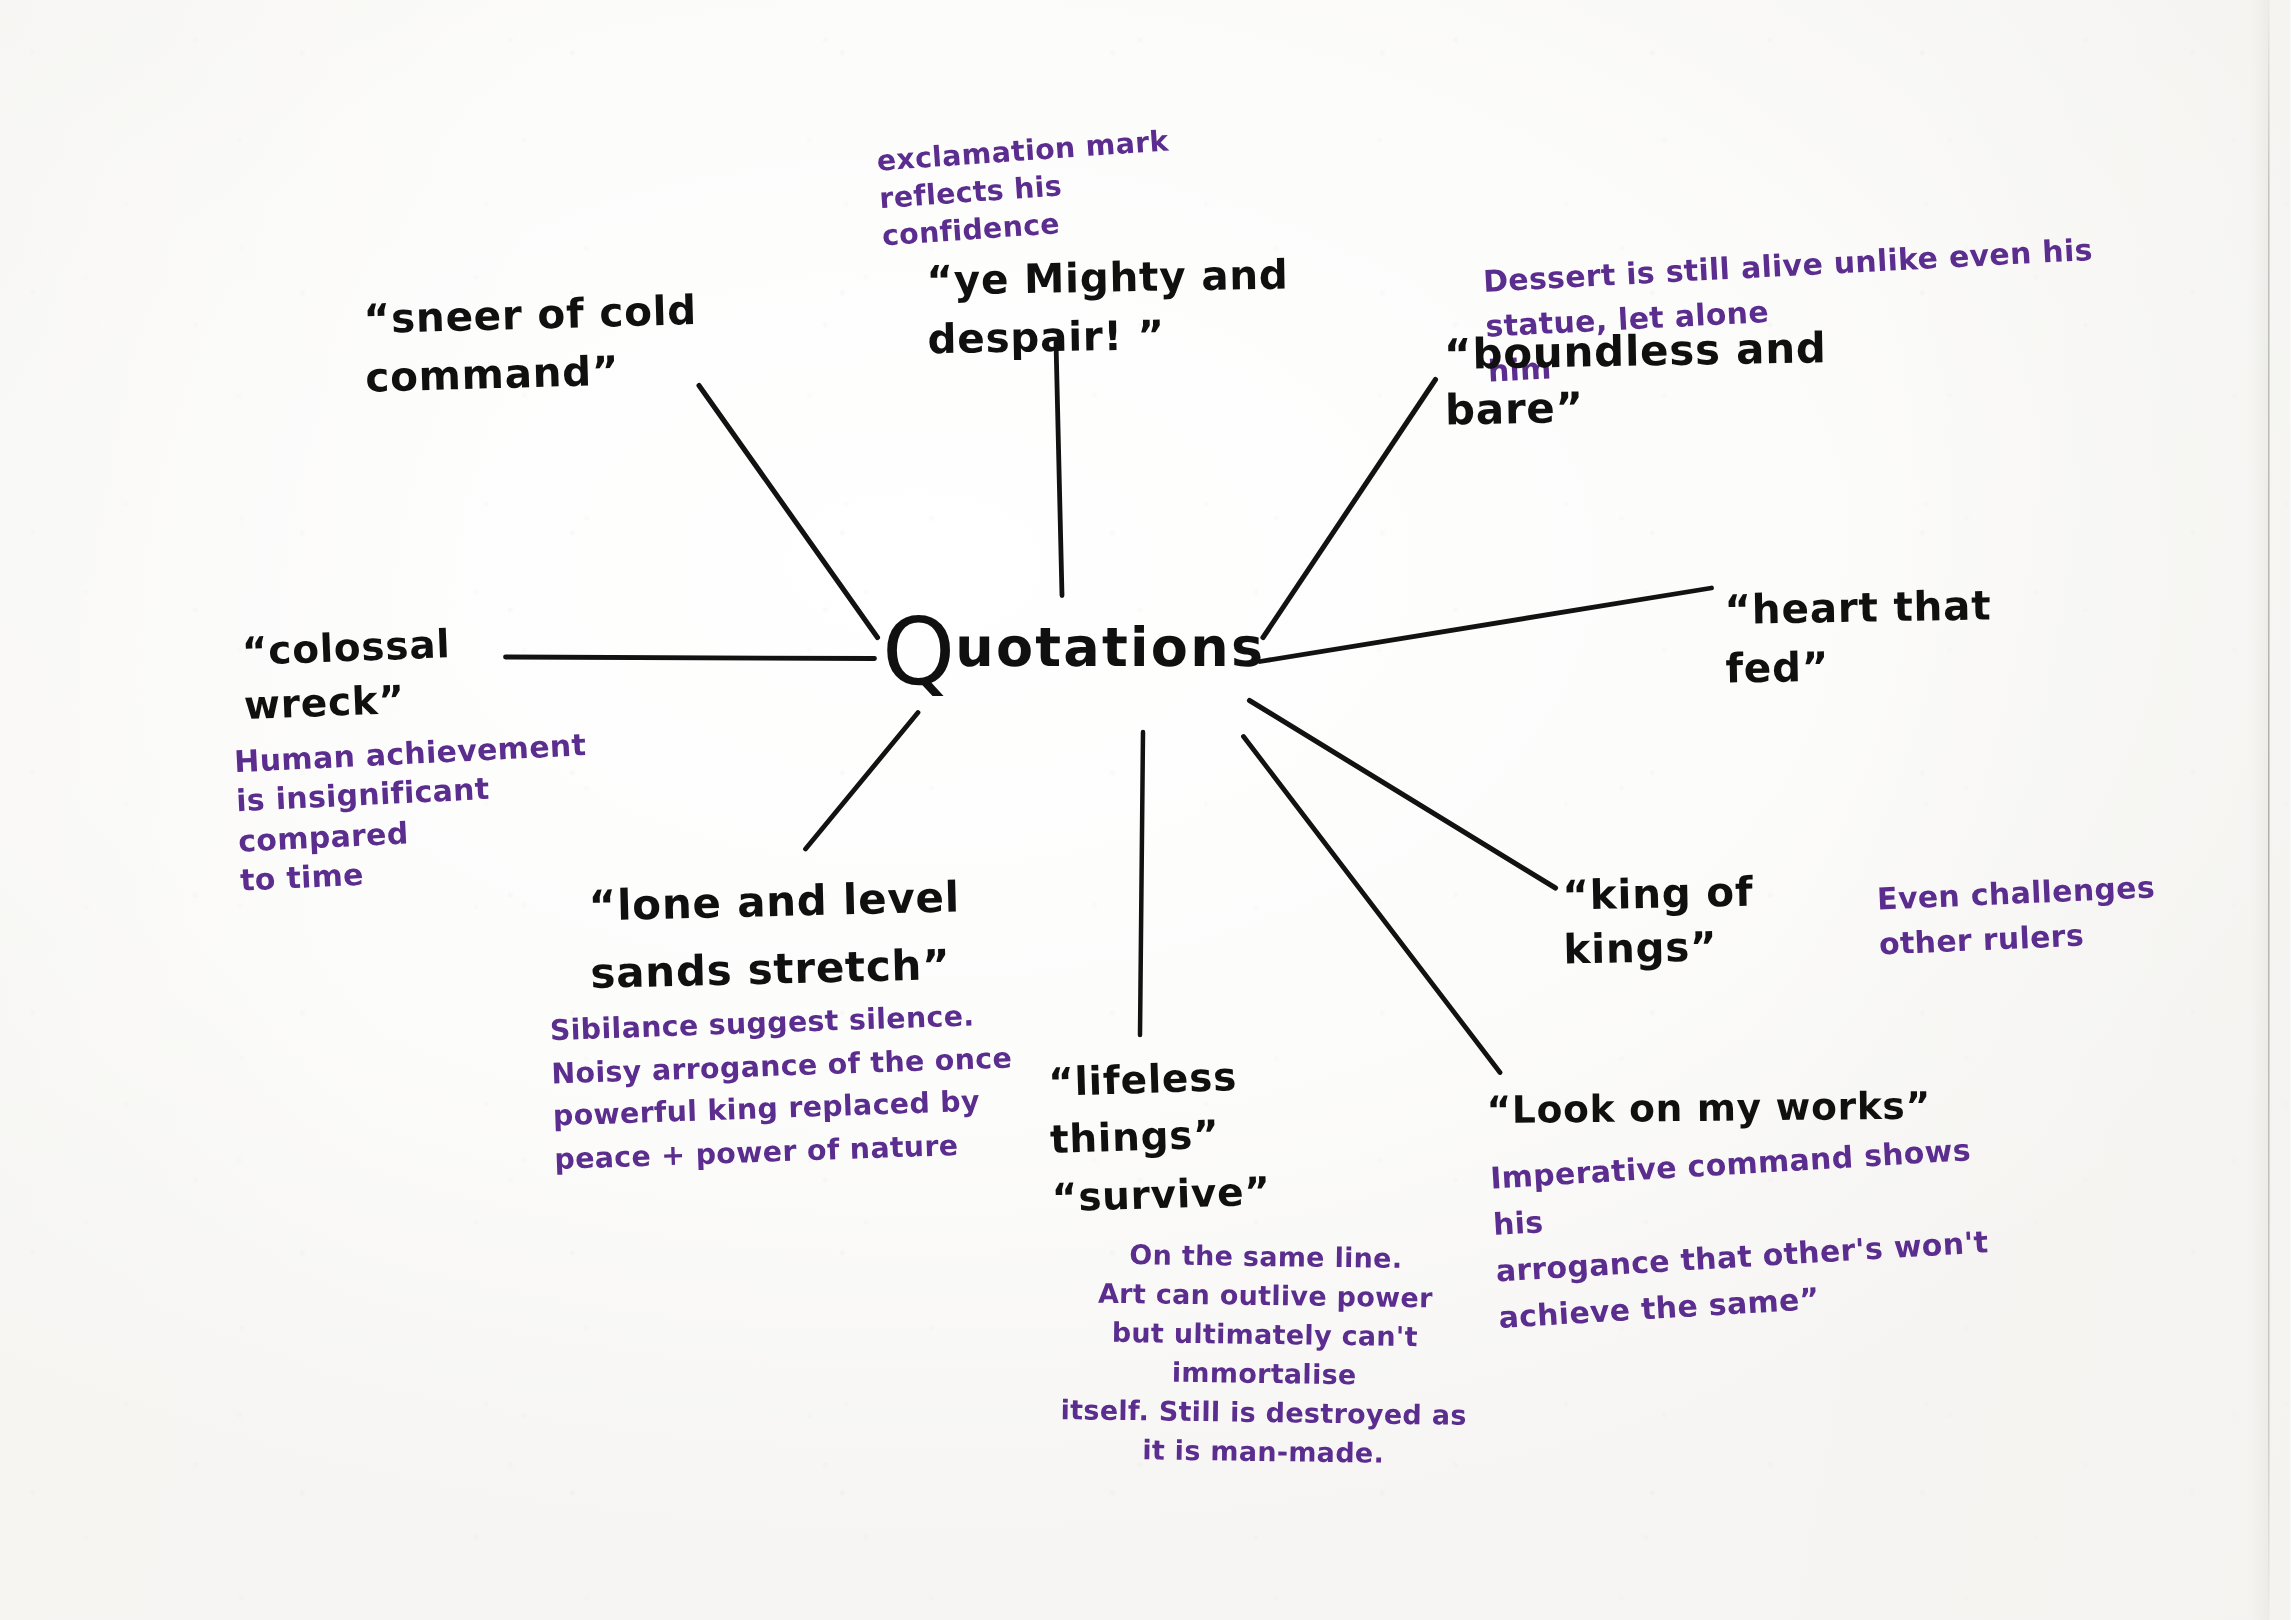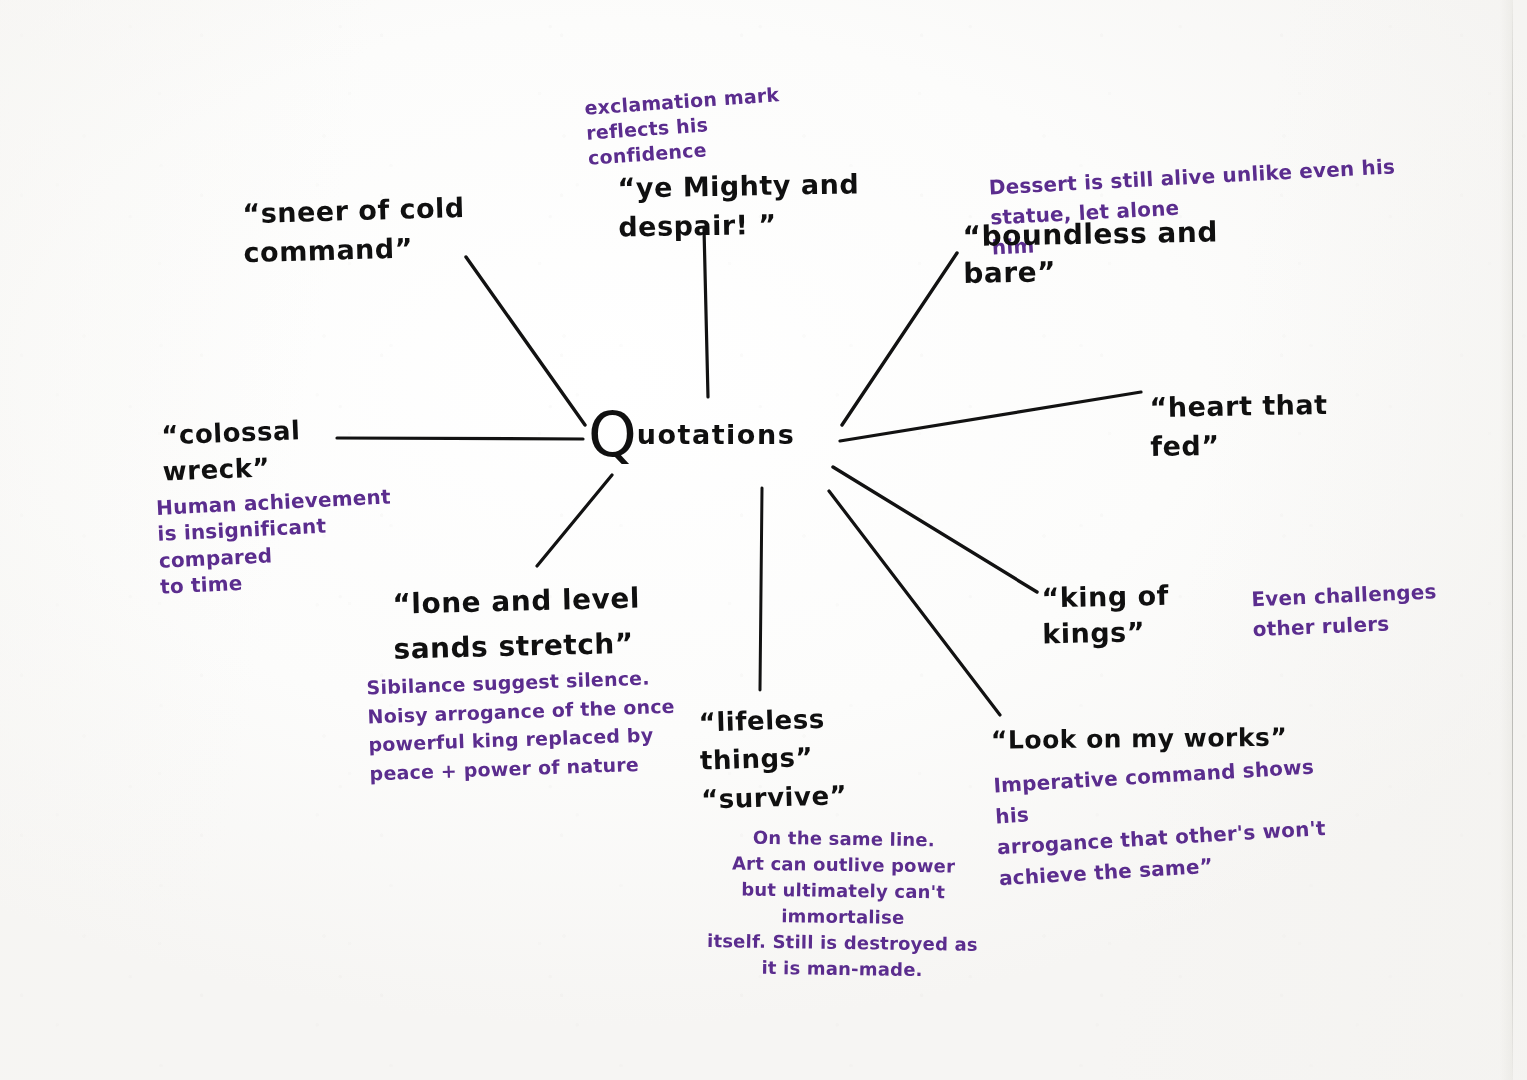--- a/index.html
+++ b/index.html
@@ -95,21 +95,21 @@
     letter-spacing: 1.5px;
     white-space: nowrap;
   }
   #center-node .big-q {
     font-size: 62px;
     line-height: 1;
     vertical-align: -12px;
     letter-spacing: 0px;
     font-weight: 400;
   }
-  #center-node .rest { font-size: 27px; }
+  #center-node .rest { font-size: 36px; }
 
   
   .r-1  { transform: rotate(-3.0deg); }
   .r-2  { transform: rotate(-1.6deg); }
   .r-3  { transform: rotate(-2.2deg); }
   .r-4  { transform: rotate(-4.0deg); }
   .r-5  { transform: rotate(-1.0deg); }
   .r-6  { transform: rotate(-2.8deg); }
   .r-7  { transform: rotate(-1.4deg); }
   .r-8  { transform: rotate(-0.6deg); }

